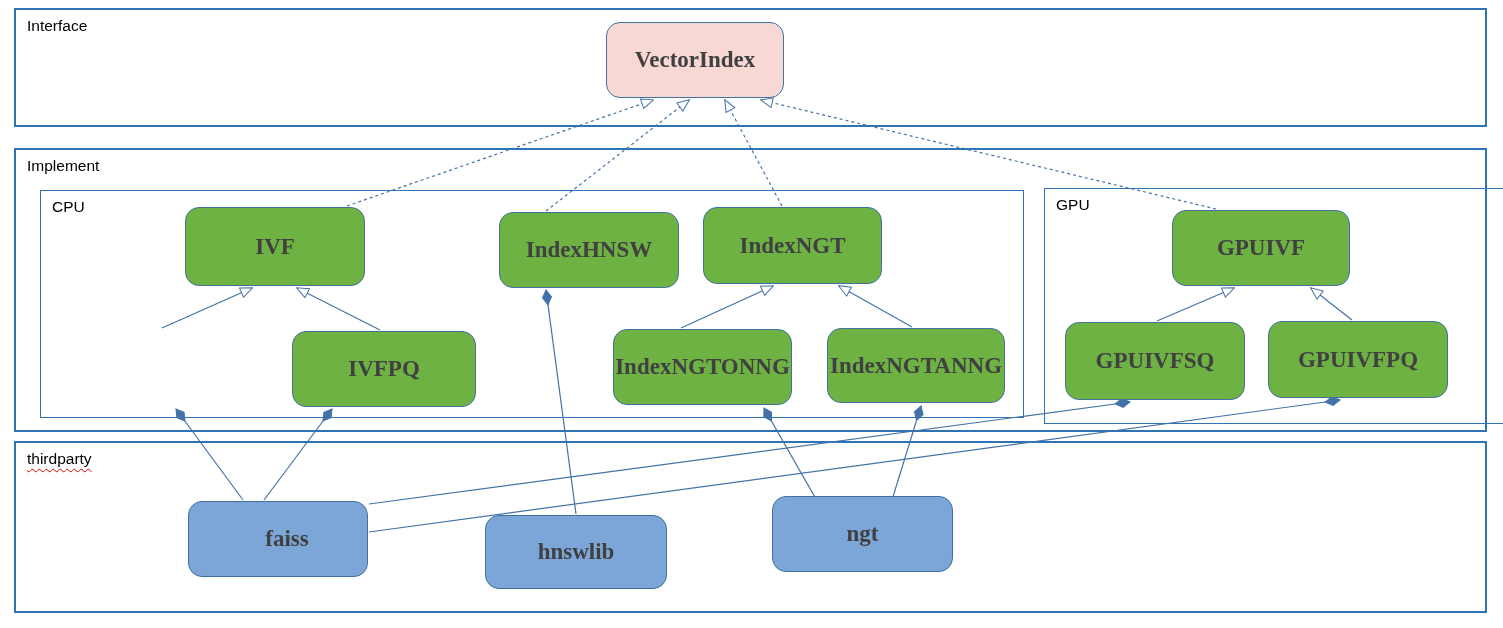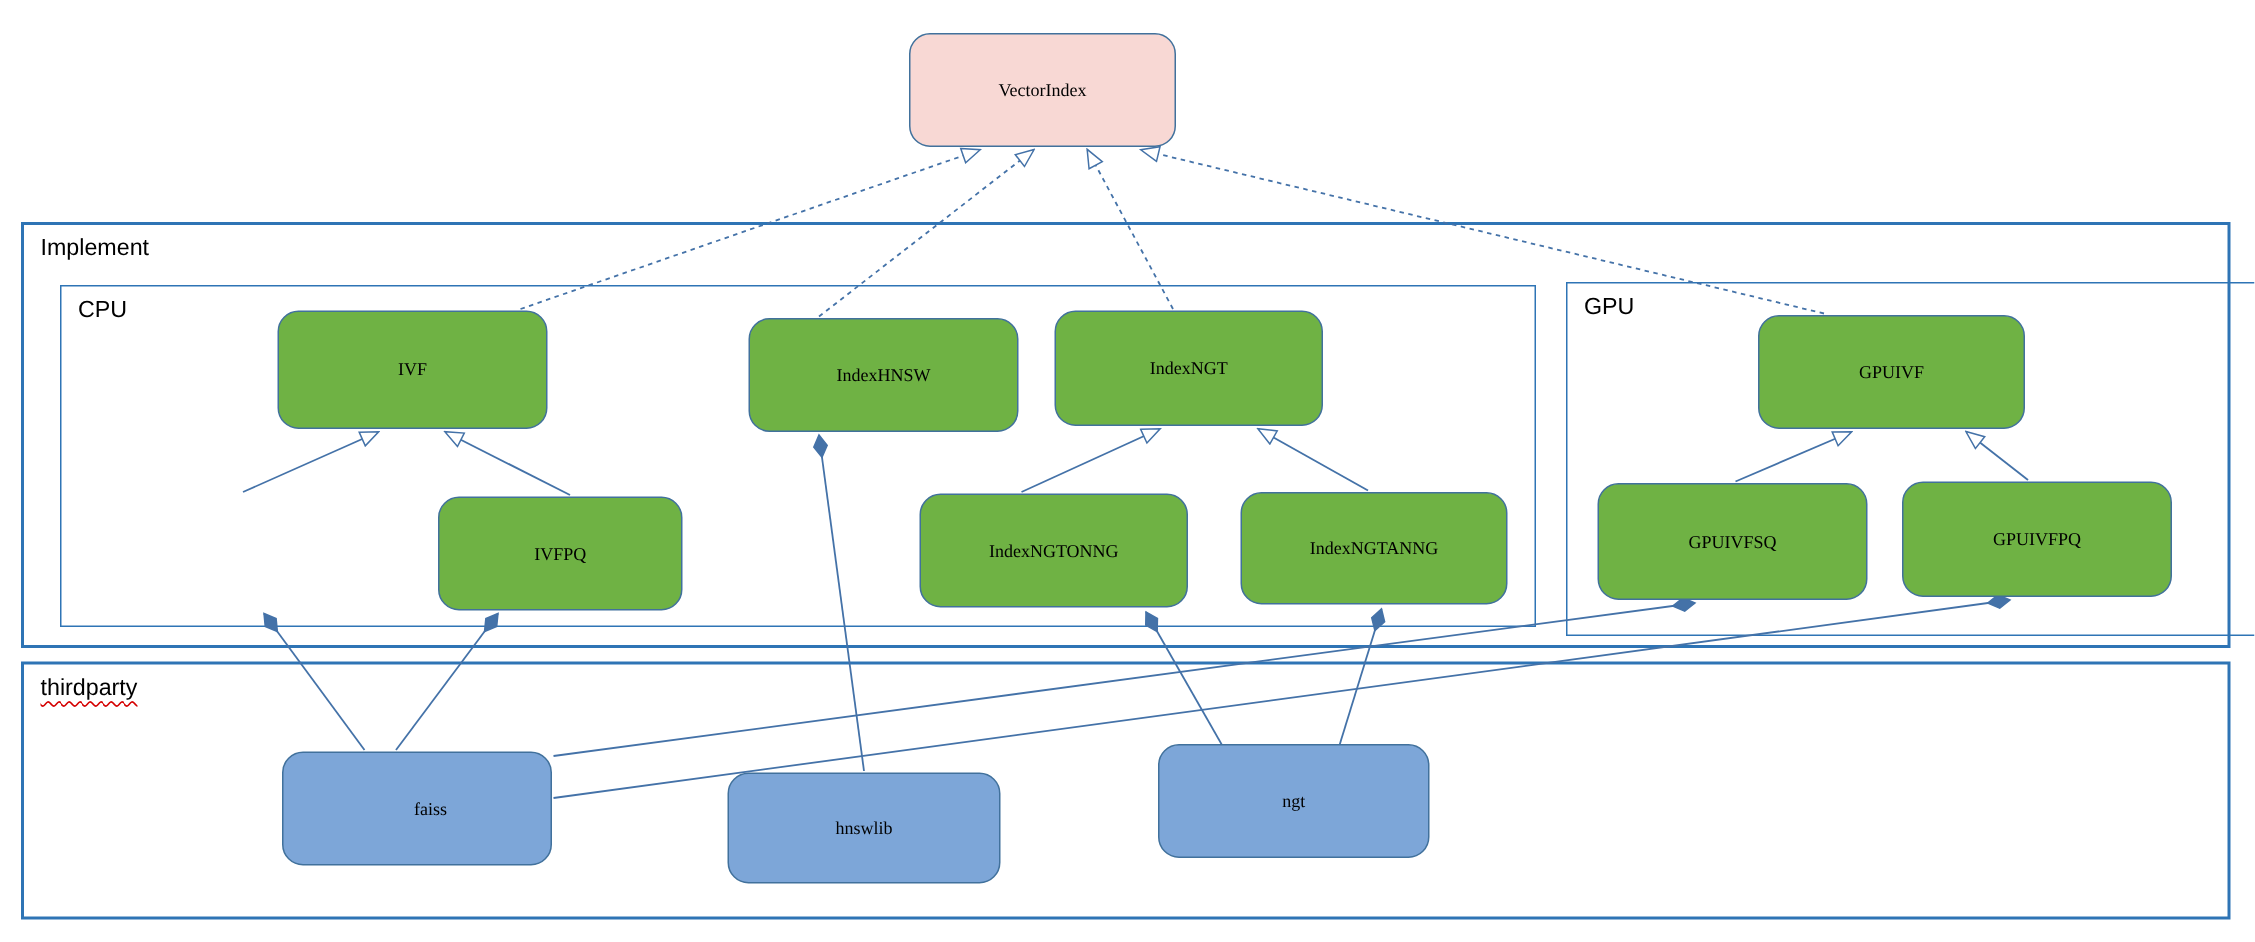--- a/index.html
+++ b/index.html
@@ -31,55 +31,58 @@
     text-decoration-thickness:1px;
   }
   #edges{position:absolute;left:0;top:0;z-index:2;pointer-events:none;}
   #edges line{stroke:var(--edge);stroke-width:1.2;}
   #edges line.realization{stroke-dasharray:3 3;}
   #edges .tri{fill:#ffffff;stroke:var(--edge);stroke-width:1;}
   #edges .diam{fill:var(--edge);stroke:var(--edge);stroke-width:1;}
   .node{
     position:absolute;display:flex;align-items:center;justify-content:center;
     border:1.5px solid var(--node-border);border-radius:14px;box-sizing:border-box;
-    font-family:"Liberation Serif","DejaVu Serif",serif;font-size:12px;color:#000000;
-    z-index:3;text-align:center;
+    font-family:"Liberation Serif","DejaVu Serif",serif;font-size:23px;color:#404040;
+    z-index:3;text-align:center;font-weight:bold;
   }
   .node.iface{background:var(--interface-node-fill);}
   .node.cls{background:var(--class-node-fill);}
   .node.lib{background:var(--thirdparty-node-fill);}
 
   
   .c-interface{left:14px;top:8px;width:1473px;height:119px;}
   .c-implement{left:14px;top:148px;width:1473px;height:284px;}
   .c-cpu{left:40px;top:190px;width:984px;height:228px;}
   .c-gpu{left:1044px;top:188px;width:515px;height:236px;}
   .c-thirdparty{left:14px;top:441px;width:1473px;height:172px;}
 
   
   .n-vectorindex{left:606px;top:22px;width:178px;height:76px;}
   .n-ivf{left:185px;top:207px;width:180px;height:79px;}
   .n-indexhnsw{left:455px;top:212px;width:180px;height:76px;margin-left:44px;}
   .n-indexngt{left:703px;top:207px;width:179px;height:77px;}
   .n-gpuivf{left:1172px;top:210px;width:178px;height:76px;}
   .n-ivfsq{left:73px;top:329px;width:179px;height:78px;}
-  .n-ivfpq{left:292px;top:331px;width:163px;height:76px;}
+  .n-ivfpq{left:292px;top:331px;width:184px;height:76px;}
   .n-indexngtonng{left:613px;top:329px;width:179px;height:76px;}
   .n-indexngtanng{left:827px;top:328px;width:178px;height:75px;}
   .n-gpuivfsq{left:1065px;top:322px;width:180px;height:78px;}
   .n-gpuivfpq{left:1268px;top:321px;width:180px;height:77px;}
   .n-faiss{left:188px;top:501px;width:180px;height:76px;padding-left:18px;}
   .n-hnswlib{left:485px;top:515px;width:182px;height:74px;}
   .n-ngt{left:772px;top:496px;width:181px;height:76px;}
 </style>
 </head>
 <body>
 
 <div class="canvas">
 
+  <div class="container c-interface">
+    <span class="container-label">Interface</span>
+  </div>
   <div class="container c-implement">
     <span class="container-label">Implement</span>
   </div>
   <div class="container inner c-cpu">
     <span class="container-label">CPU</span>
   </div>
   <div class="container inner c-gpu">
     <span class="container-label">GPU</span>
   </div>
   <div class="container c-thirdparty">

